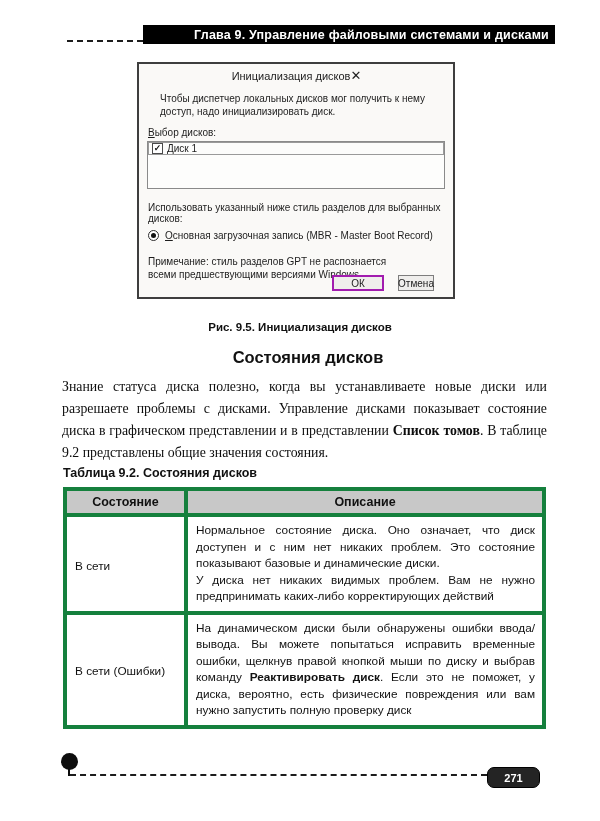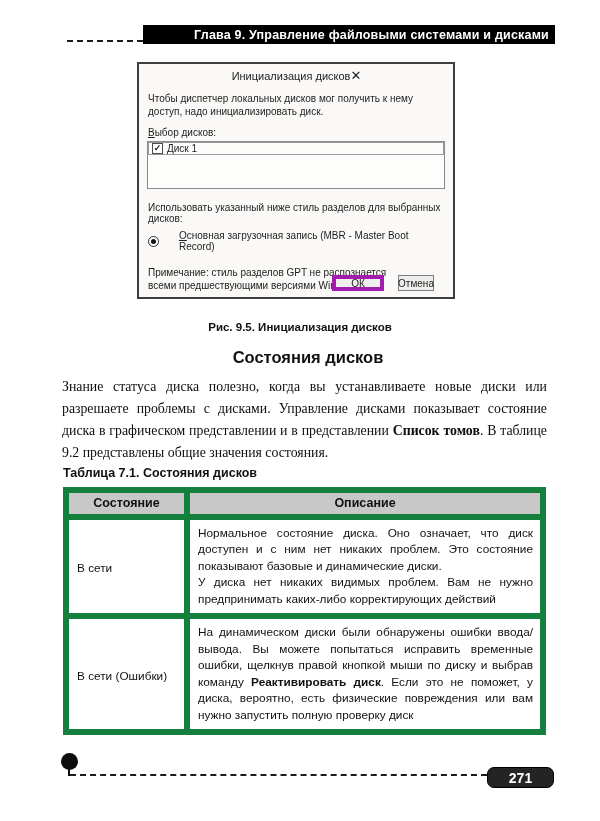--- a/index.html
+++ b/index.html
@@ -22,51 +22,51 @@
   
   .dialog{
     position:absolute;left:137px;top:62px;width:318px;height:237px;
     background:#faf9f7;border:2px solid #3e3e3e;box-sizing:border-box;
     font-size:10px;color:#1d1d1d;
   }
   .dlg-titlerow{display:flex;justify-content:center;align-items:flex-start;
     padding:6px 8px 0 9px;}
   .dlg-title{font-size:11px;}
   .dlg-close{font-size:13px;line-height:11px;color:#222;cursor:default;}
-  .dlg-intro{padding:10px 9px 0 9px;width:294px;box-sizing:border-box;line-height:13px;}
+  .dlg-intro{padding:10px 9px 0 9px;width:294px;box-sizing:border-box;line-height:13px;margin-left:12px;}
   .dlg-select-label{padding:9px 9px 3px 9px;}
   .accel{text-decoration:underline;}
   .listbox{
     margin:0 8px;height:48px;border:1px solid #8a8a8a;background:#fdfdfc;
     box-sizing:border-box;
   }
   .listbox-item{
     height:13px;border:1px solid #9a9a9a;display:flex;align-items:center;
     gap:4px;padding:0 3px;background:#fcfcfb;box-sizing:border-box;
   }
   .checkbox{
     width:9px;height:9px;border:1px solid #4a4a4a;background:#fff;
     display:flex;align-items:center;justify-content:center;
     font-size:9px;line-height:9px;font-weight:bold;color:#111;flex:0 0 auto;
   }
   .dlg-style-label{padding:13px 9px 4px 9px;}
-  .radio-row{display:flex;align-items:center;gap:20px;padding:2px 9px;}
+  .radio-row{display:flex;align-items:center;gap:6px;padding:2px 9px;}
   .radio{
     width:11px;height:11px;border:1.5px solid #2e2e2e;border-radius:50%;
     background:#fff;display:flex;align-items:center;justify-content:center;
     box-sizing:border-box;flex:0 0 auto;
   }
   .radio .dot{width:5px;height:5px;border-radius:50%;background:#111;}
   .dlg-note{padding:12px 9px 0 9px;width:262px;box-sizing:border-box;line-height:13px;}
   .dlg-buttons{position:absolute;right:19px;bottom:6px;display:flex;gap:14px;}
   .btn{
     width:52px;height:16px;background:#efeeec;display:flex;align-items:center;
     justify-content:center;font-size:10px;box-sizing:border-box;
   }
-  .btn-default{border:4px solid #a21caf;text-align:right;}
+  .btn-default{border:2px solid #a21caf;text-align:right;}
   .btn-plain{width:36px;border:1px solid #7d7d7d;}
   
   .fig-caption{
     position:absolute;left:0;top:321px;width:600px;text-align:center;
     font-weight:bold;font-size:11.5px;
   }
   .section-heading{
     position:absolute;left:0;top:348px;width:600px;text-align:center;
     font-weight:bold;font-size:16.5px;padding-left:8px;
   }
@@ -77,40 +77,40 @@
   }
   .table-caption{
     position:absolute;left:63px;top:466px;font-weight:bold;font-size:12.5px;
   }
   
   .disk-table{
     position:absolute;left:63px;top:487px;width:483px;
     border-collapse:collapse;table-layout:fixed;
     font-size:11.8px;line-height:16.5px;color:#111;
   }
-  .disk-table td,.disk-table th{border:6px solid #15803d;box-sizing:border-box;margin-top:29px;}
+  .disk-table td,.disk-table th{border:4px solid #15803d;box-sizing:border-box;margin-top:29px;}
   .disk-table th{
     background:#c8c8c8;font-weight:bold;font-size:12.5px;height:26px;
     text-align:center;padding:2px 4px;
   }
   .col-state{width:121px;}
   .cell-state{vertical-align:middle;padding:8px 6px 4px 8px;}
   .cell-desc{vertical-align:top;padding:5px 7px 6px 8px;text-align:justify;}
   .cell-desc p{margin:0;}
   
   .footer-dot{position:absolute;left:61px;top:753px;width:17px;height:17px;
     background:#0d0d0d;border-radius:50%;}
   .footer-stem{position:absolute;left:68px;top:768px;width:2px;height:8px;background:#0d0d0d;}
   .footer-dash{position:absolute;left:70px;top:774px;width:417px;height:0;
     border-top:2.5px dashed #1c1c1c;}
   .page-badge{
-    position:absolute;left:487px;top:767px;width:67px;height:21px;
+    position:absolute;left:487px;top:767px;width:53px;height:21px;
     background:#242424;color:#fff;border-radius:7px;border:1px solid #000;
     display:flex;align-items:center;justify-content:center;
-    font-weight:bold;font-size:14px;box-sizing:border-box;
+    font-weight:bold;font-size:11px;box-sizing:border-box;
   }
 </style>
 </head>
 <body>
 
 <div class="header-dash"></div>
 <div class="chapter-bar">
   <span>Глава 9. Управление файловыми системами и дисками</span>
 </div>
 
@@ -141,21 +141,21 @@
     <div class="btn btn-default">ОК</div>
     <div class="btn btn-plain">Отмена</div>
   </div>
 </div>
 
 <div class="fig-caption">Рис. 9.5. Инициализация дисков</div>
 <div class="section-heading">Состояния дисков</div>
 
 <div class="body-par"><span>Знание статуса диска полезно, когда вы устанавливаете новые диски или разрешаете проблемы с дисками. Управление дисками показывает состояние диска в графическом представлении и в представлении </span><b>Список томов</b><span>. В таблице 9.2 представлены общие значения состояния.</span></div>
 
-<div class="table-caption">Таблица 7.1. Состояния дисков</div>
+<div class="table-caption">Таблица 9.2. Состояния дисков</div>
 <table class="disk-table">
   <tbody>
       <tr>
     <th class="col-state">Состояние</th>
     <th>Описание</th>
   </tr>
   <tr>
     <td class="cell-state">В сети</td>
     <td class="cell-desc">
       <p>Нормальное состояние диска. Оно означает, что диск доступен и с ним нет никаких проблем. Это состояние показывают базовые и динамические диски.</p>

